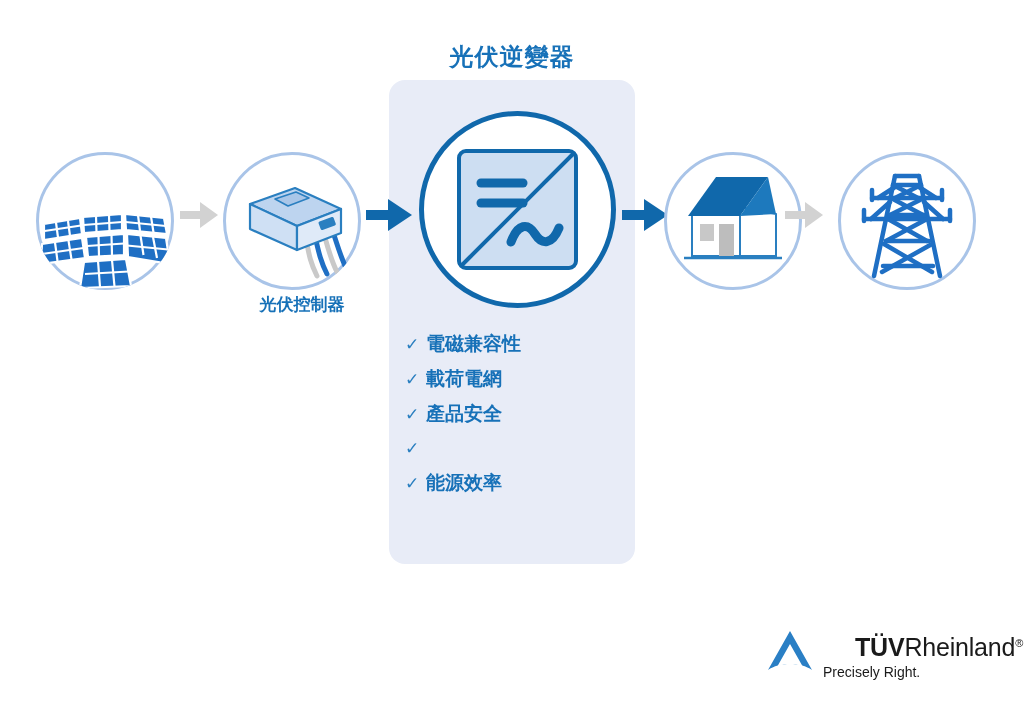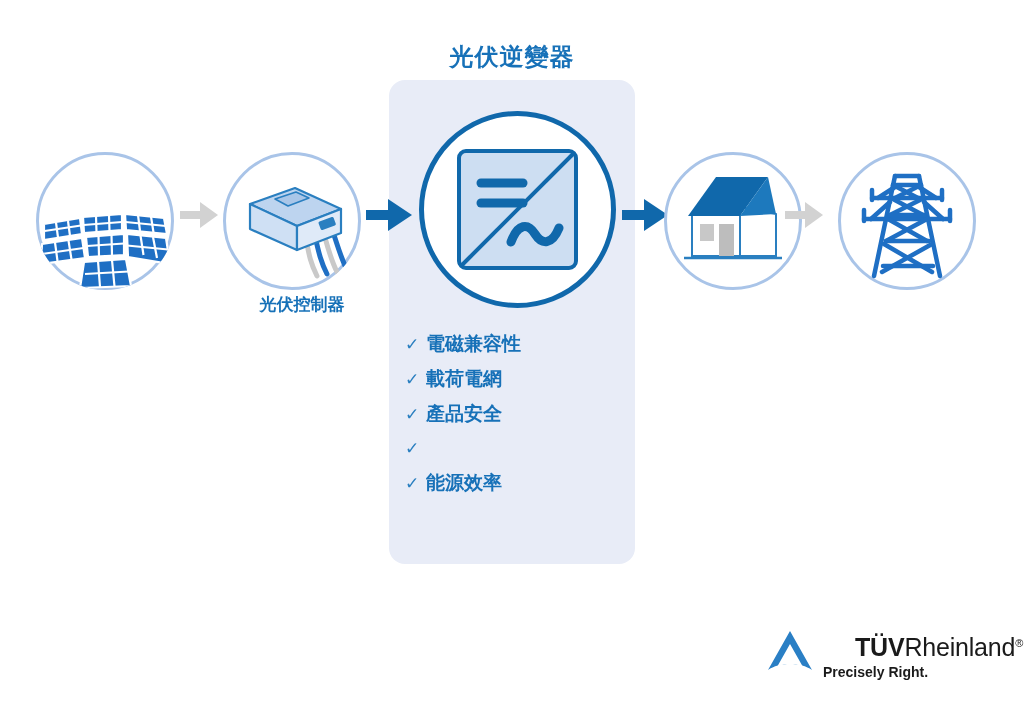--- a/index.html
+++ b/index.html
@@ -174,21 +174,21 @@
     font-size: 11px;
     vertical-align: super;
     font-weight: 400;
   }
   .logo-tag {
     position: absolute;
     left: 58px;
     top: 36px;
     font-size: 14px;
     line-height: 18px;
-    font-weight: 700;
+    font-weight: 400;
     color: #1a1a1a;
     white-space: nowrap;
   }
 </style>
 </head>
 <body>
 
 <div id="stage">
 
   <div class="panel"></div>

